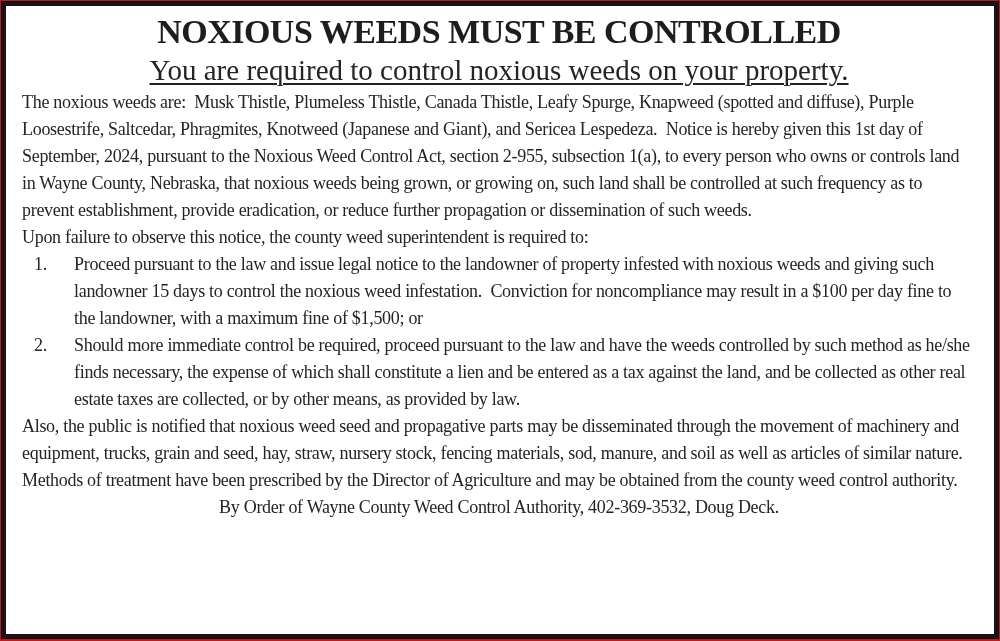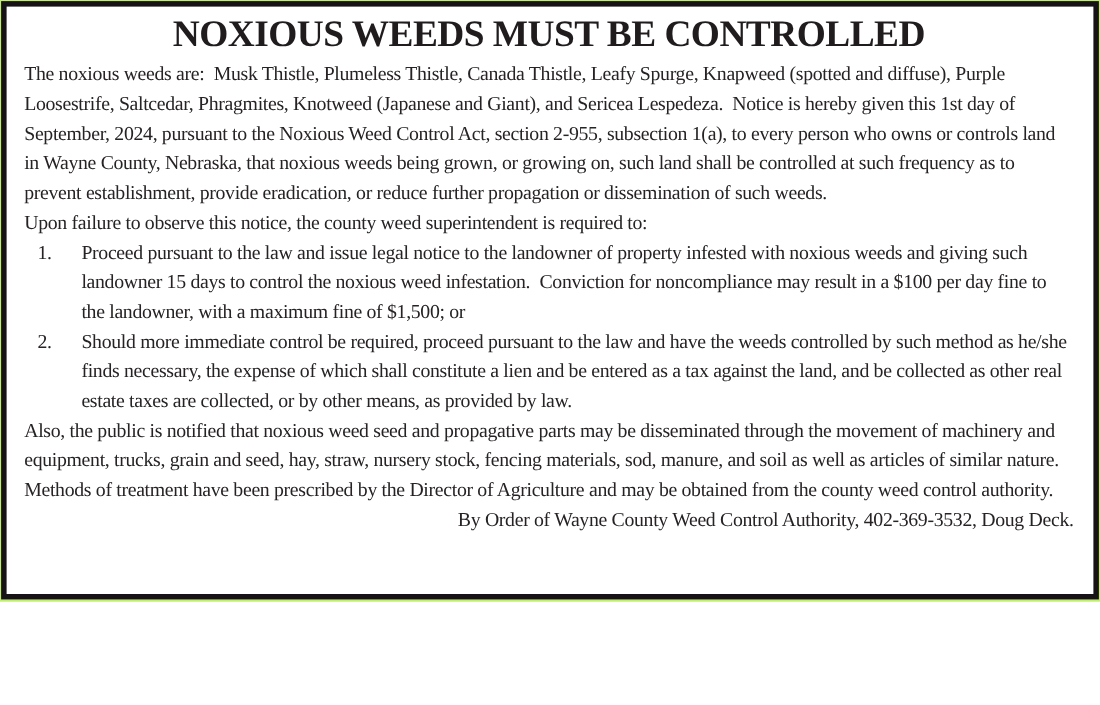--- a/index.html
+++ b/index.html
@@ -6,22 +6,22 @@
     margin: 0;
     padding: 0;
     background: #ffffff;
     width: 1000px;
     height: 641px;
     font-family: "Liberation Serif", serif;
   }
   .page {
     position: relative;
     width: 1000px;
-    height: 547px;
-    background: #bef264;
+    height: 641px;
+    background: #b91c1c;
     overflow: hidden;
   }
   .notice-box {
     position: absolute;
     top: 1px;
     left: 1px;
     right: 1px;
     bottom: 2px;
     border: 5px solid #161215;
     background: #ffffff;
@@ -64,31 +64,32 @@
   }
   .list-num {
     position: absolute;
     left: 12px;
     top: 0;
   }
   .list-text {
     white-space: pre-wrap;
   }
   .closing {
-    text-align: right;
+    text-align: center;
   }
 </style>
 </head>
 <body>
 
 <div class="page">
   <div class="notice-box">
 
     <div class="title">NOXIOUS WEEDS MUST BE CONTROLLED</div>
 
+    <div class="subtitle">You are required to control noxious weeds on your property.</div>
 
     <div class="body-text">
 
       <div class="para">The noxious weeds are:  Musk Thistle, Plumeless Thistle, Canada Thistle, Leafy Spurge, Knapweed (spotted and diffuse), Purple Loosestrife, Saltcedar, Phragmites, Knotweed (Japanese and Giant), and Sericea Lespedeza.  Notice is hereby given this 1st day of September, 2024, pursuant to the Noxious Weed Control Act, section 2-955, subsection 1(a), to every person who owns or controls land in Wayne County, Nebraska, that noxious weeds being grown, or growing on, such land shall be controlled at such frequency as to prevent establishment, provide eradication, or reduce further propagation or dissemination of such weeds.</div>
 
       <div class="para">Upon failure to observe this notice, the county weed superintendent is required to:</div>
 
       <div class="list-item">
         <span class="list-num">1.</span>
         <span class="list-text">Proceed pursuant to the law and issue legal notice to the landowner of property infested with noxious weeds and giving such landowner 15 days to control the noxious weed infestation.  Conviction for noncompliance may result in a $100 per day fine to the landowner, with a maximum fine of $1,500; or</span>

